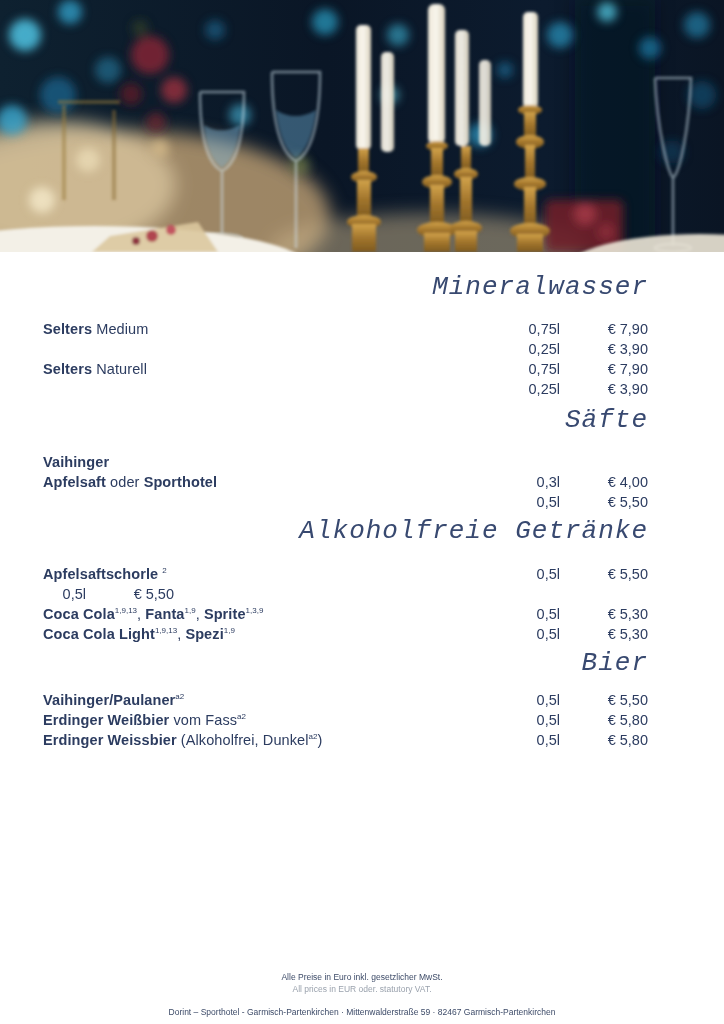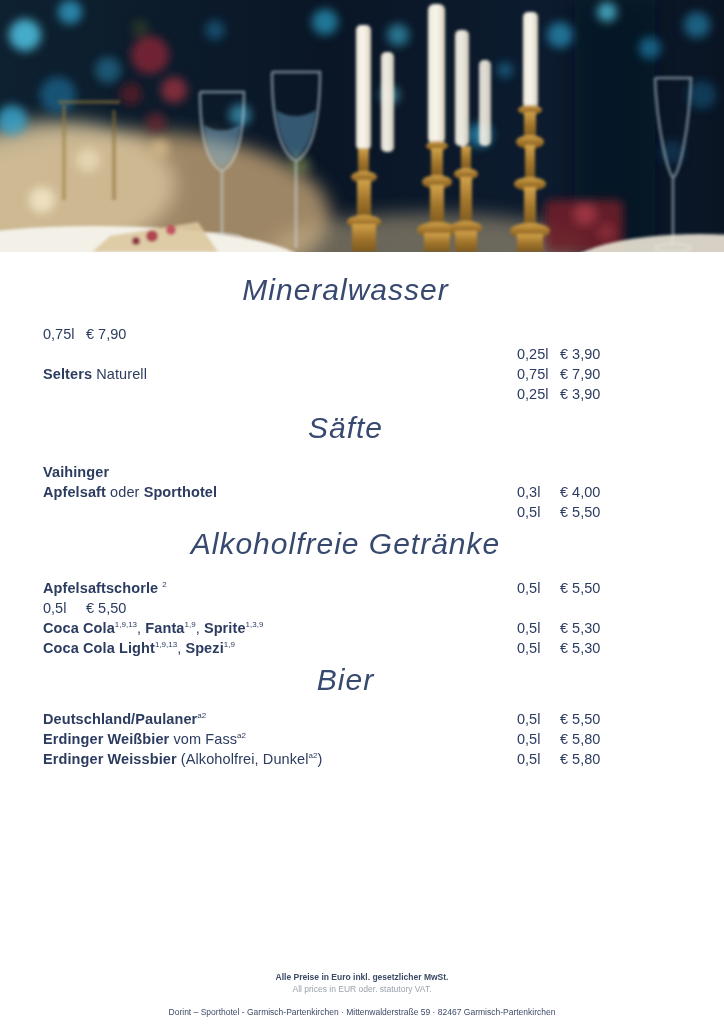--- a/index.html
+++ b/index.html
@@ -13,53 +13,53 @@
     width:724px;height:1024px;
     margin:0 auto;
     background:#ffffff;
     overflow:hidden;
     font-family:"Liberation Sans",sans-serif;
     color:var(--text);
   }
   .hero{width:724px;height:252px;display:block;}
   .content{padding:0 76px 0 43px;}
   h2.script{
-    font-family:Liberation Sans, sans-serif;
+    font-family:Liberation Mono, monospace;
     font-style:italic;
     font-weight:normal;
-    font-size:30px;
+    font-size:26px;
     line-height:1.2;
-    text-align:center;
+    text-align:right;
     color:var(--heading);
     margin:20px 0 16px 0;
     letter-spacing:1px;
   }
   h2.script.saefte{margin-top:6px;}
   h2.script.alkfrei{margin-top:4px;}
   h2.script.bier{margin-top:4px;margin-bottom:11px;}
   .row{
     display:flex;
     align-items:baseline;
     height:20px;
     font-size:14.5px;
     line-height:20px;
   }
   .nm{flex:1 1 auto;white-space:nowrap;letter-spacing:0.1px;}
   .nm .b{font-weight:bold;}
   .nm sup{font-size:8px;line-height:0;vertical-align:super;letter-spacing:0;}
-  .vol{width:43px;text-align:left;}
-  .prc{width:88px;}
+  .vol{width:43px;text-align:right;}
+  .prc{width:88px;text-align:right;}
   .footer{
     position:absolute;
     left:0;right:0;bottom:6px;
     text-align:center;
     font-size:8.5px;
     line-height:12px;
   }
-  .footer .tax-de{font-weight:bold;color:#3d4b68;}
+  .footer .tax-de{font-weight:normal;color:#3d4b68;}
   .footer .tax-en{color:var(--muted);}
   .footer .addr{color:#3d4b68;}
   .footer .gap{height:11px;}
 </style>
 </head>
 <body>
 
 <div class="page">
 
   <svg class="hero" viewBox="0 0 724 252" preserveAspectRatio="none" aria-hidden="true">
@@ -201,20 +201,21 @@
       <circle cx="171" cy="230" r="5" fill="#c25560"></circle>
       <circle cx="136" cy="241" r="4" fill="#8e3340"></circle>
     </g>
   </svg>
 
   <div class="content">
 
     <h2 class="script">Mineralwasser</h2>
     <div>
       <div class="row">
+        <div class="nm"><span class="b">Selters</span><span> Medium</span></div>
         <div class="vol">0,75l</div>
         <div class="prc">€ 7,90</div>
       </div>
       <div class="row">
         <div class="nm"></div>
         <div class="vol">0,25l</div>
         <div class="prc">€ 3,90</div>
       </div>
       <div class="row">
         <div class="nm"><span class="b">Selters</span><span> Naturell</span></div>
@@ -266,21 +267,21 @@
       <div class="row">
         <div class="nm"><span class="b">Coca Cola Light</span><sup>1,9,13</sup><span>, </span><span class="b">Spezi</span><sup>1,9</sup></div>
         <div class="vol">0,5l</div>
         <div class="prc">€ 5,30</div>
       </div>
     </div>
 
     <h2 class="script bier">Bier</h2>
     <div>
       <div class="row">
-        <div class="nm"><span class="b">Deutschland/Paulaner</span><sup>a2</sup></div>
+        <div class="nm"><span class="b">Vaihinger/Paulaner</span><sup>a2</sup></div>
         <div class="vol">0,5l</div>
         <div class="prc">€ 5,50</div>
       </div>
       <div class="row">
         <div class="nm"><span class="b">Erdinger Weißbier</span><span> vom Fass</span><sup>a2</sup></div>
         <div class="vol">0,5l</div>
         <div class="prc">€ 5,80</div>
       </div>
       <div class="row">
         <div class="nm"><span class="b">Erdinger Weissbier</span><span> (Alkoholfrei, Dunkel</span><sup>a2</sup><span>)</span></div>

